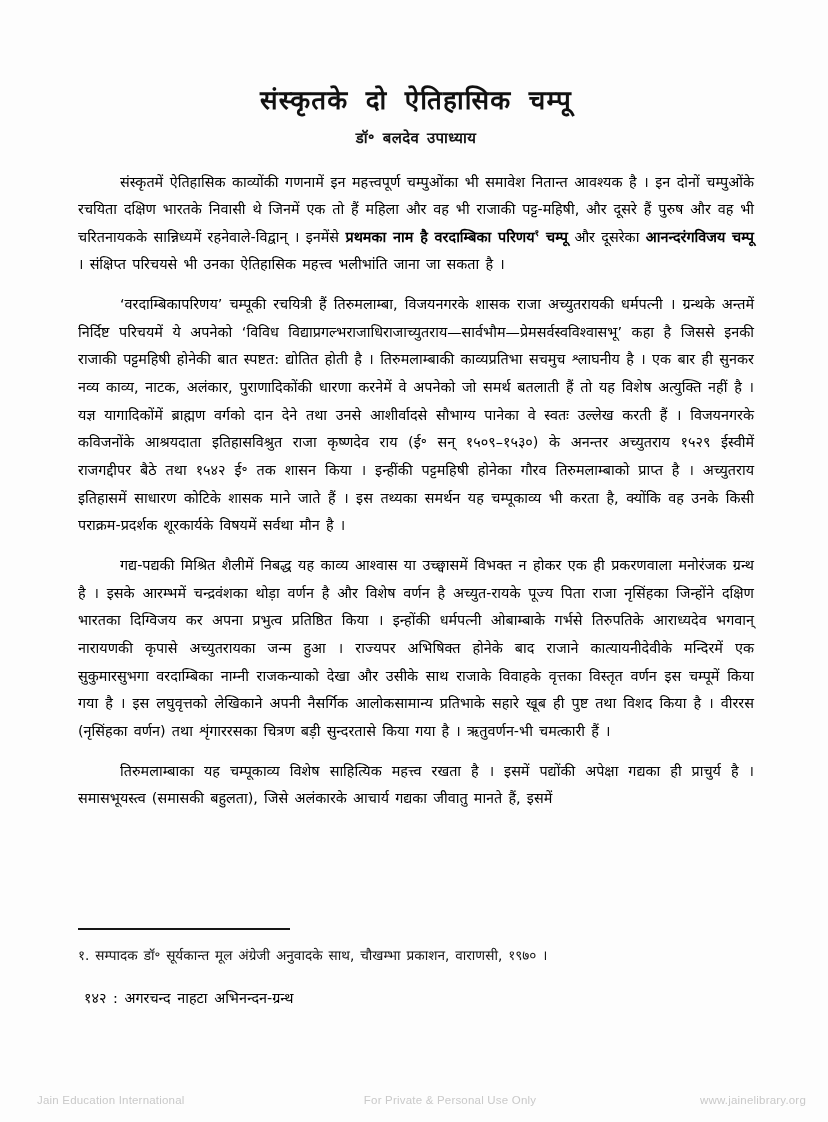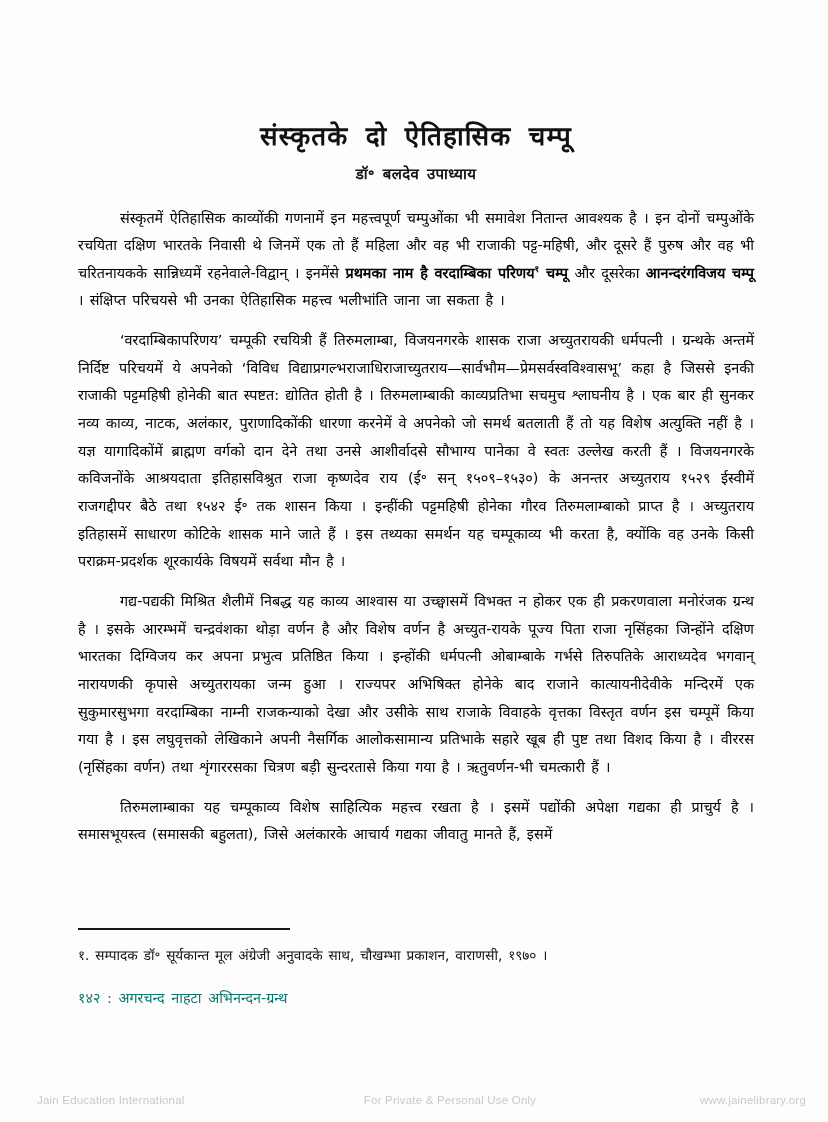--- a/index.html
+++ b/index.html
@@ -23,21 +23,21 @@
   
   .content {
     position: absolute;
     left: 78px;
     top: 0;
     width: 676px;
   }
 
   
   .title-block {
-    padding-top: 120px;
+    padding-top: 84px;
     text-align: center;
   }
   .doc-title {
     font-size: 26px;
     font-weight: 700;
     letter-spacing: 1.2px;
     line-height: 1.25;
     margin: 0 0 10px 0;
     color: #111;
     word-spacing: 7px;
@@ -95,25 +95,25 @@
     font-size: 13.6px;
     line-height: 1.7;
     word-spacing: 1.6px;
     color: #111;
     margin: 0;
   }
 
   
   .page-folio {
     position: absolute;
-    left: 78px;
+    left: 84px;
     top: 988px;
     font-size: 14.4px;
     word-spacing: 2px;
-    color: #0f766e;
+    color: #000000;
   }
 
   
   .scan-footer {
     position: absolute;
     left: 0;
     bottom: 0;
     width: 828px;
     height: 44px;
     display: flex;

